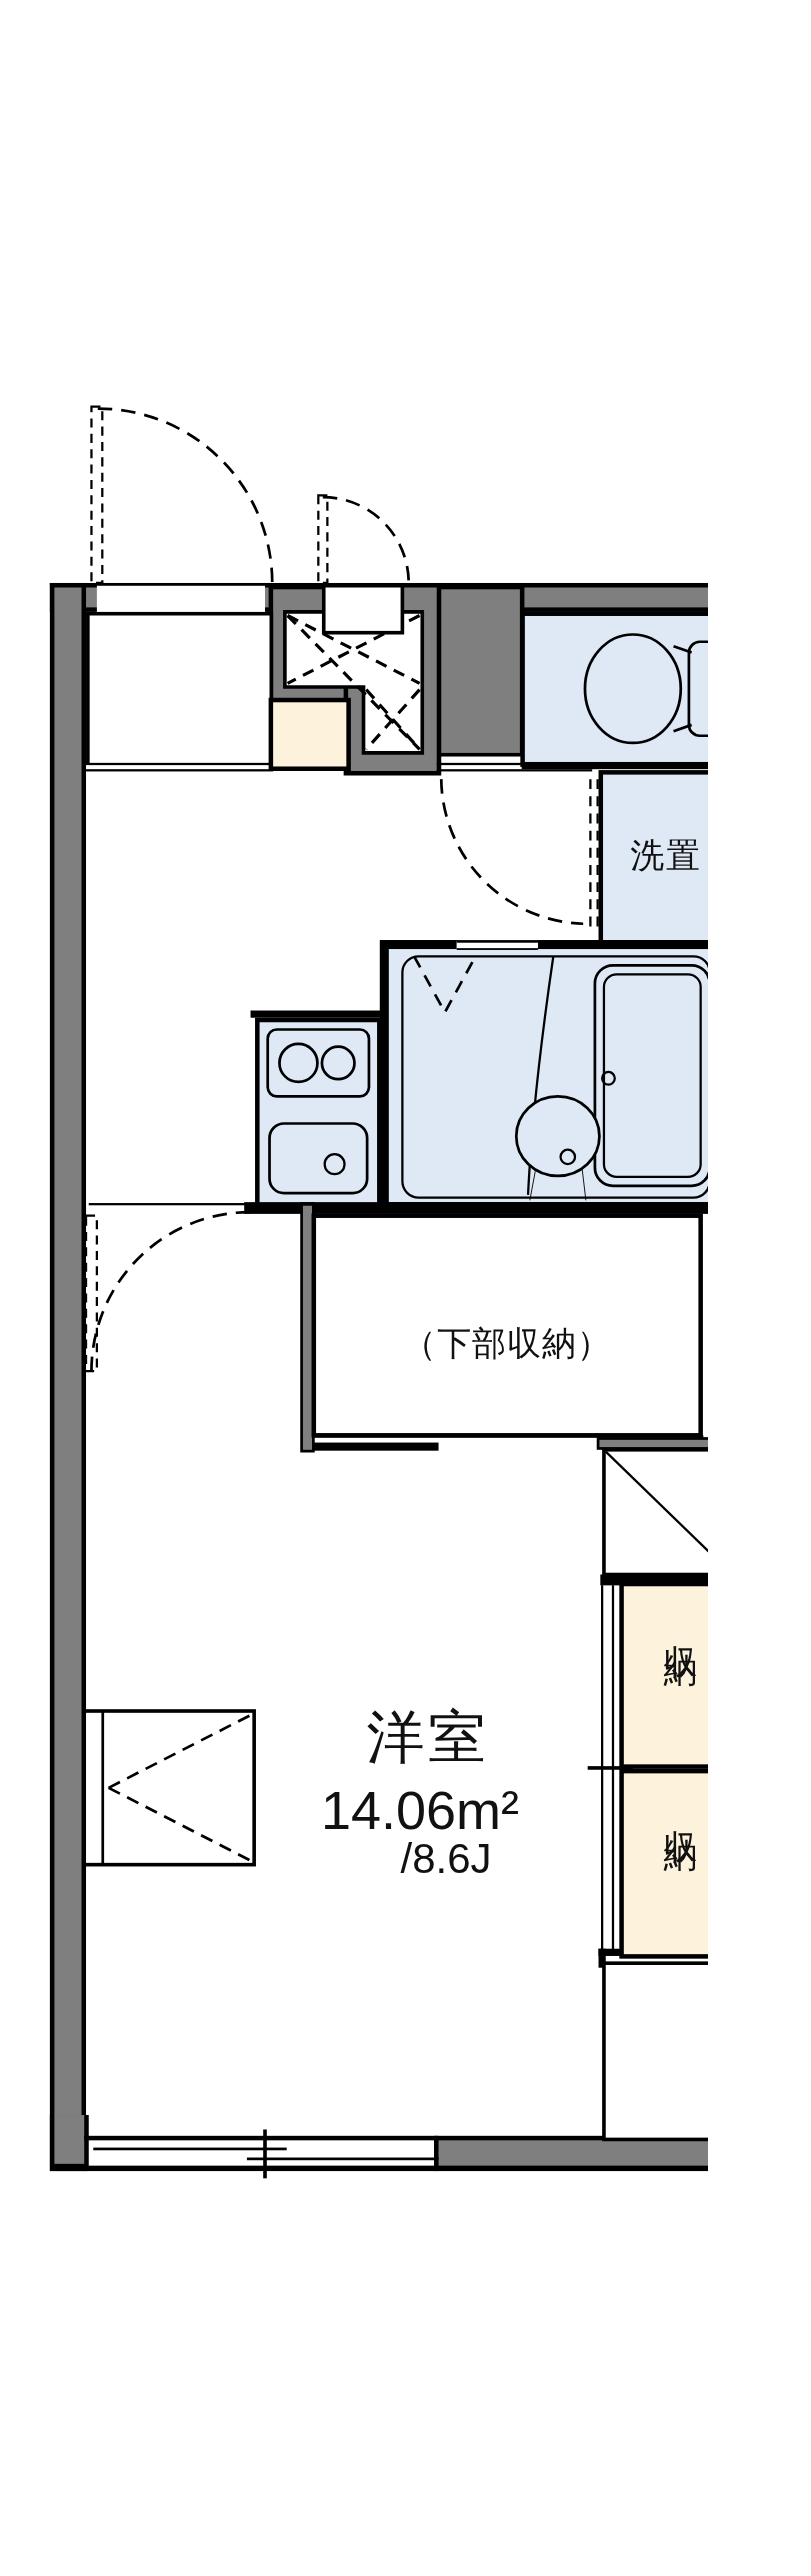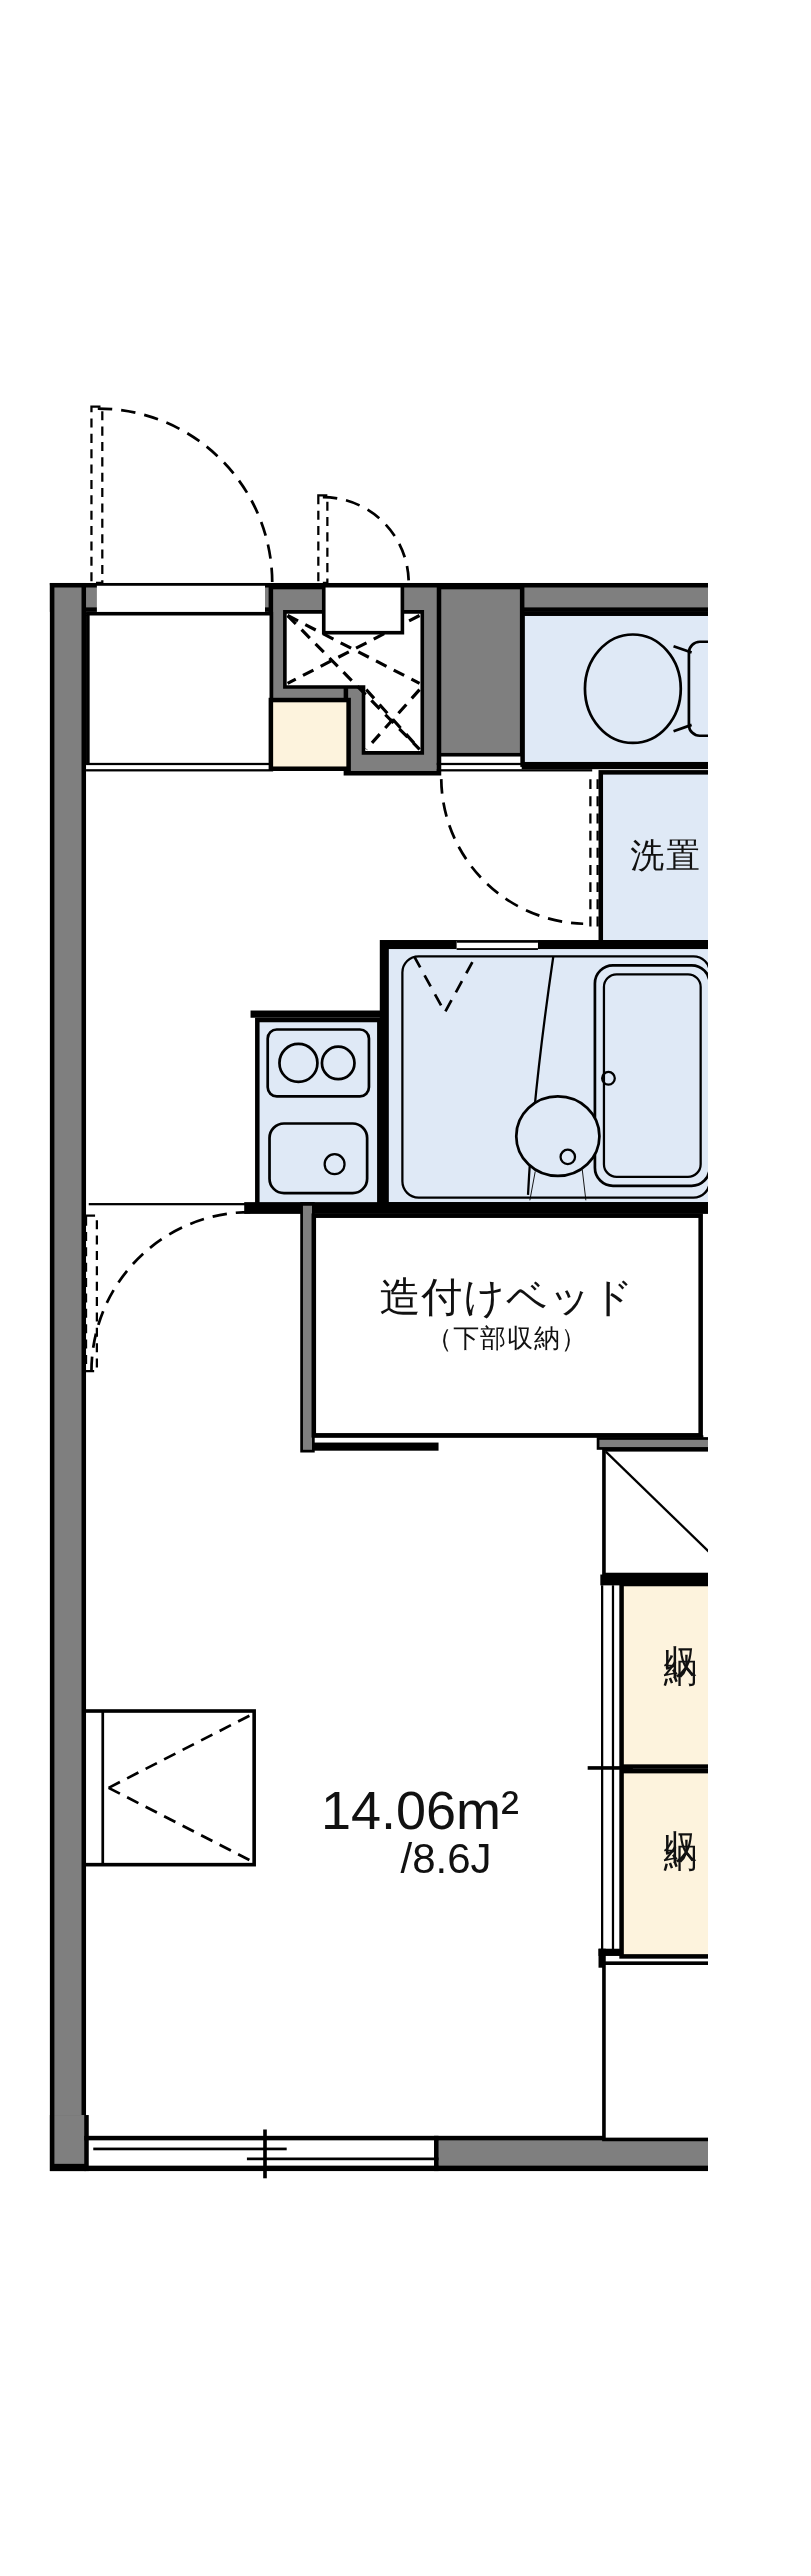--- a/index.html
+++ b/index.html
@@ -3,21 +3,21 @@
 <meta charset="utf-8">
 <style>
   html,body{margin:0;padding:0;background:#ffffff;}
   #stage{position:relative;width:708px;height:2576px;background:#ffffff;overflow:hidden;
          font-family:"Liberation Sans","DejaVu Sans",sans-serif;}
   #plan-svg{position:absolute;left:0;top:0;}
   .lbl{position:absolute;color:#111;white-space:nowrap;transform:translateX(-50%);
        font-family:"Liberation Sans","DejaVu Sans",sans-serif;}
   .lbl-washer{font-size:34px;letter-spacing:1.8px;}
   .lbl-bed1{font-size:41px;letter-spacing:0.9px;}
-  .lbl-bed2{font-size:26px;letter-spacing:0.9px;}
+  .lbl-bed2{font-size:34px;letter-spacing:0.9px;}
   .lbl-room{font-size:58px;letter-spacing:3.6px;}
   .lbl-sqm{font-size:54px;}
   .lbl-jo{font-size:42px;}
   .lbl-closet{font-size:34px;writing-mode:vertical-rl;text-orientation:upright;
               letter-spacing:9px;transform:none;}
 </style>
 </head>
 <body>
 
 <div id="stage">
@@ -229,23 +229,23 @@
     <g stroke="#000" stroke-width="3" stroke-dasharray="14,9">
       <line x1="120" y1="1978" x2="278" y2="1897"></line>
       <line x1="120" y1="1978" x2="278" y2="2059"></line>
     </g>
   </g>
 
 </svg>
 
 <div class="lbl lbl-washer" style="left:666px;top:833px;">洗置</div>
 
-<div class="lbl lbl-bed1" style="left:507px;top:1270px;">造付けベッド</div>
 <div class="lbl lbl-bed2" style="left:507px;top:1321px;">（下部収納）</div>
 
+<div class="lbl lbl-room" style="left:428px;top:1699px;">洋室</div>
 <div class="lbl lbl-sqm" style="left:420px;top:1779px;">14.06m²</div>
 <div class="lbl lbl-jo" style="left:418px;top:1835px;margin-left:28px;">/8.6J</div>
 
 <div class="lbl lbl-closet" style="left:658px;top:1618px;">収納</div>
 <div class="lbl lbl-closet" style="left:658px;top:1803px;">収納</div>
 
 </div>
 
 
 </body></html>

